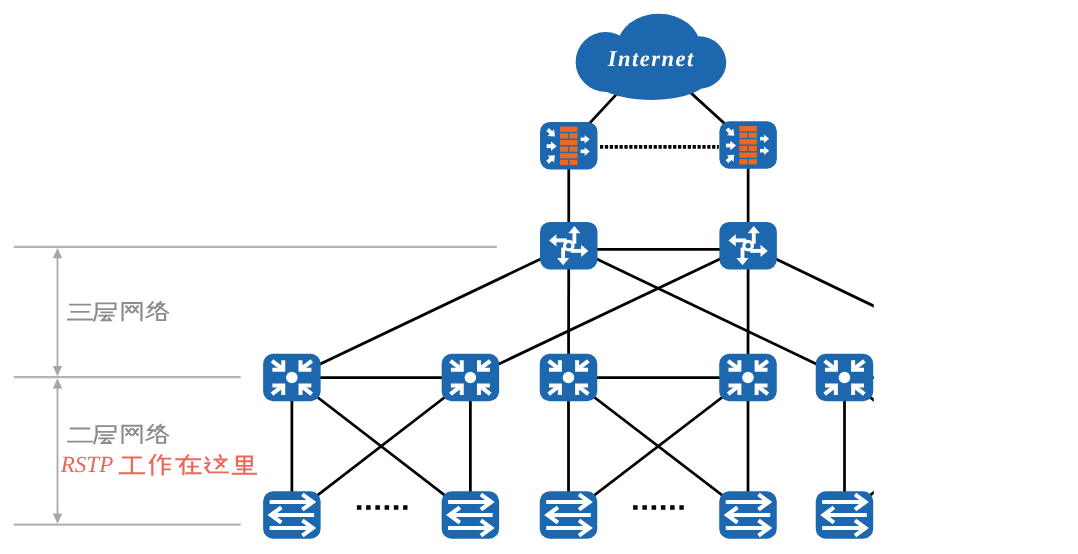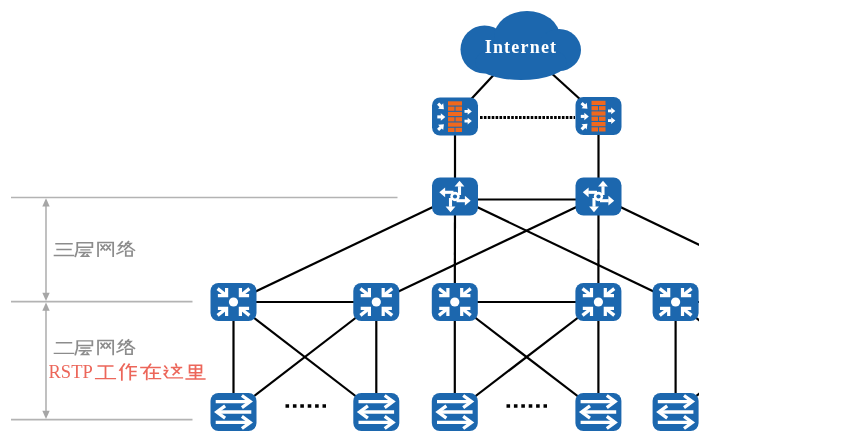--- a/index.html
+++ b/index.html
@@ -1,16 +1,16 @@
 <!DOCTYPE html>
 <html><head>
 <meta charset="utf-8">
 <style>
 html,body{margin:0;padding:0;background:#ffffff;}
-#stage{position:relative;width:699px;height:443px;overflow:hidden;}
+#stage{position:relative;width:699px;height:443px;overflow:hidden;font-style:italic;}
 svg{display:block;}
 </style>
 </head>
 <body>
 <div id="stage">
 <svg width="862" height="443" viewBox="0 0 862 443">
 <defs>
 
 <g id="arrf">
   <line x1="0" y1="0" x2="3.6" y2="0" stroke="#fff" stroke-width="2.8"></line>

